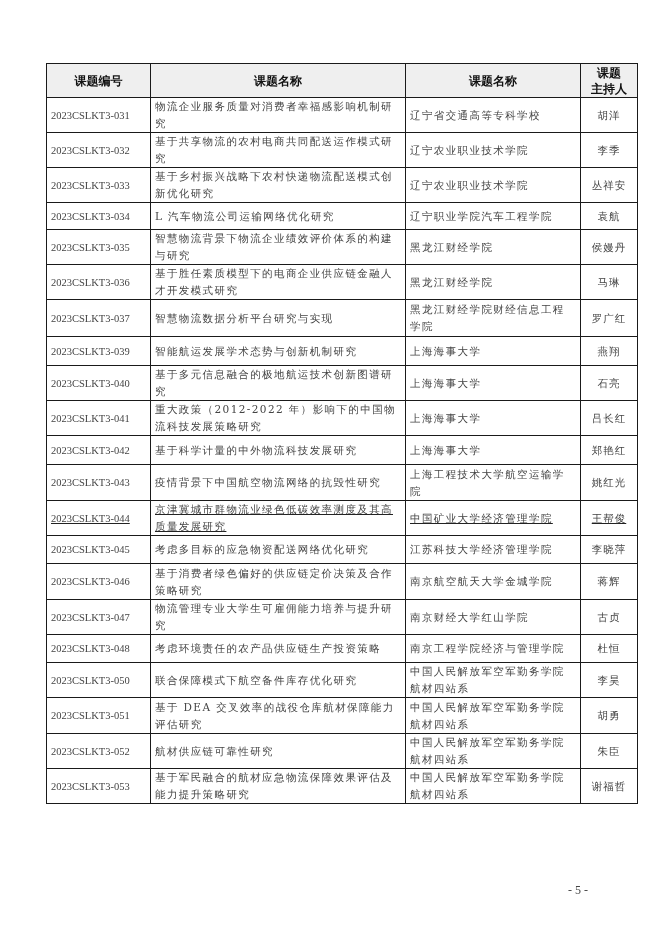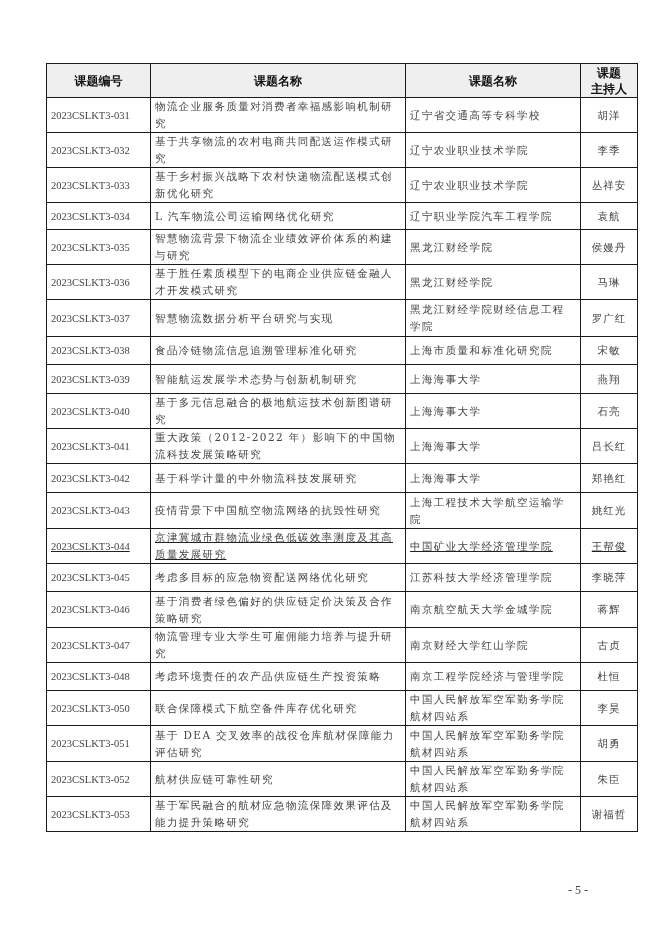--- a/index.html
+++ b/index.html
@@ -75,26 +75,20 @@
         <td class="code">2023CSLKT3-036</td>
         <td class="title">基于胜任素质模型下的电商企业供应链金融人才开发模式研究</td>
         <td class="unit">黑龙江财经学院</td>
         <td class="host">马琳</td>
       </tr>
       <tr style="height: 37px;">
         <td class="code">2023CSLKT3-037</td>
         <td class="title">智慧物流数据分析平台研究与实现</td>
         <td class="unit">黑龙江财经学院财经信息工程学院</td>
         <td class="host">罗广红</td>
-      </tr>
-      <tr style="height: 28px;">
-        <td class="code">2023CSLKT3-038</td>
-        <td class="title">食品冷链物流信息追溯管理标准化研究</td>
-        <td class="unit">上海市质量和标准化研究院</td>
-        <td class="host">宋敏</td>
       </tr>
       <tr style="height: 29px;">
         <td class="code">2023CSLKT3-039</td>
         <td class="title">智能航运发展学术态势与创新机制研究</td>
         <td class="unit">上海海事大学</td>
         <td class="host">燕翔</td>
       </tr>
       <tr style="height: 34px;">
         <td class="code">2023CSLKT3-040</td>
         <td class="title">基于多元信息融合的极地航运技术创新图谱研究</td>

